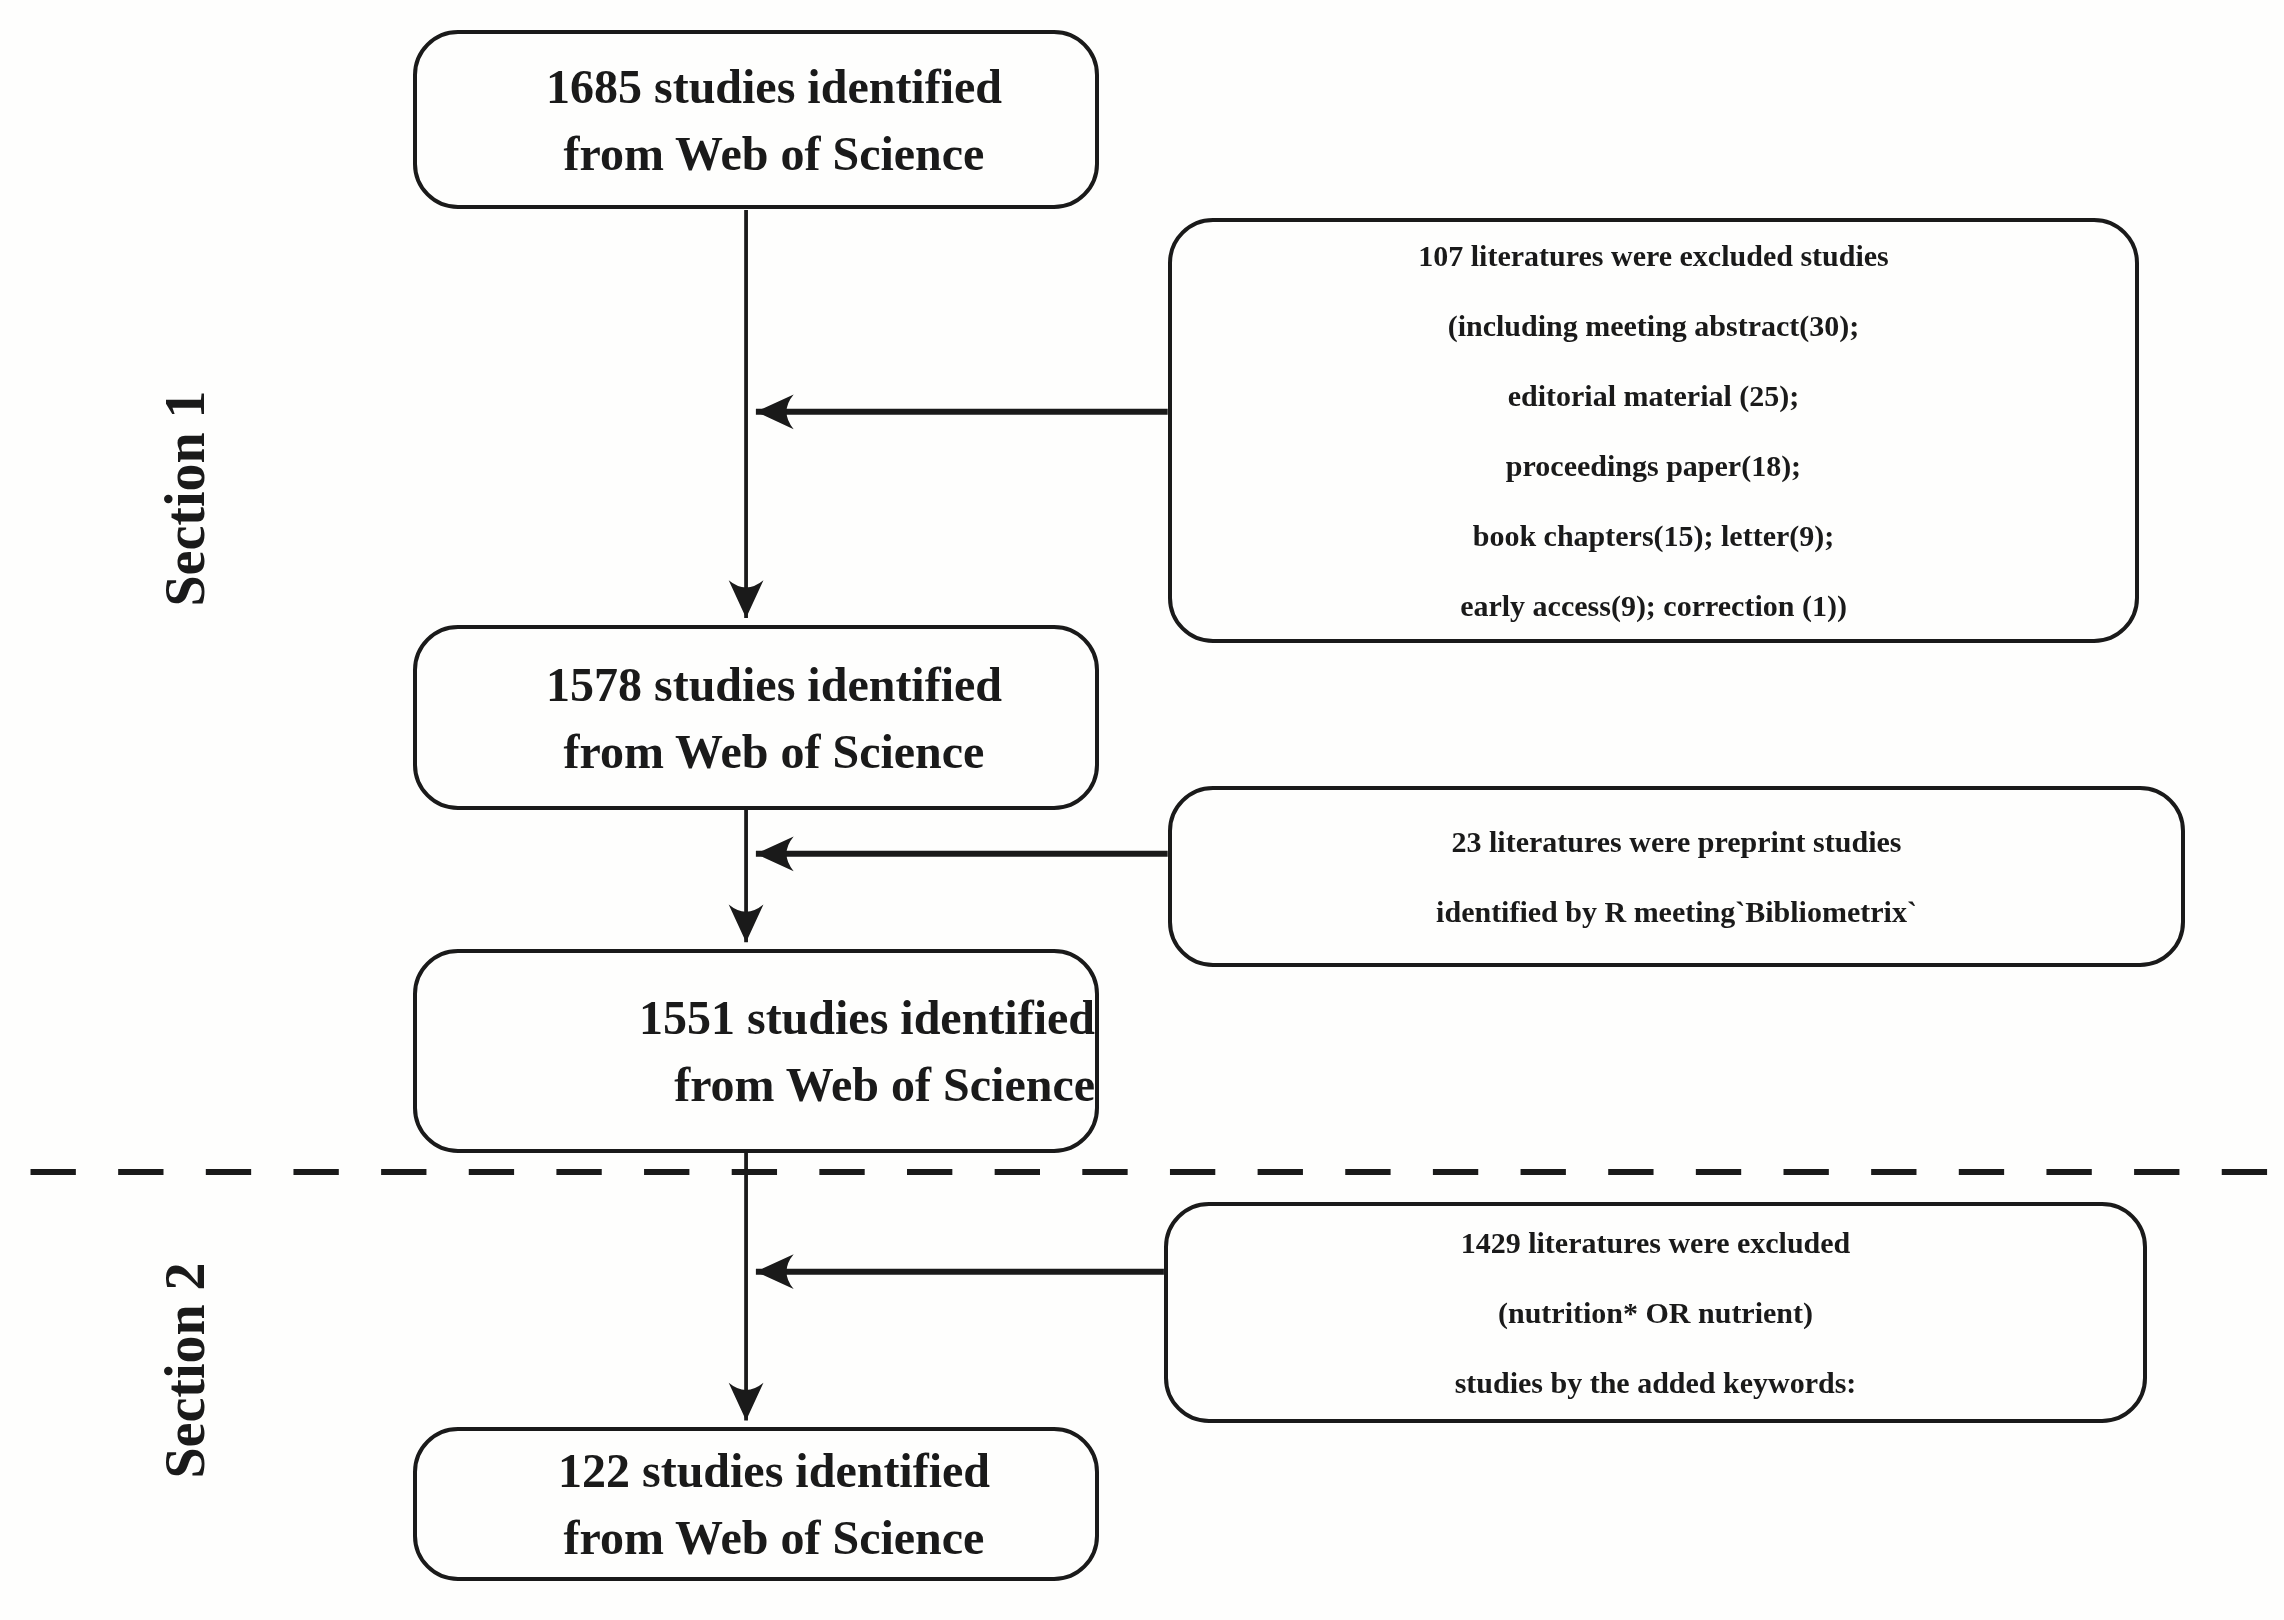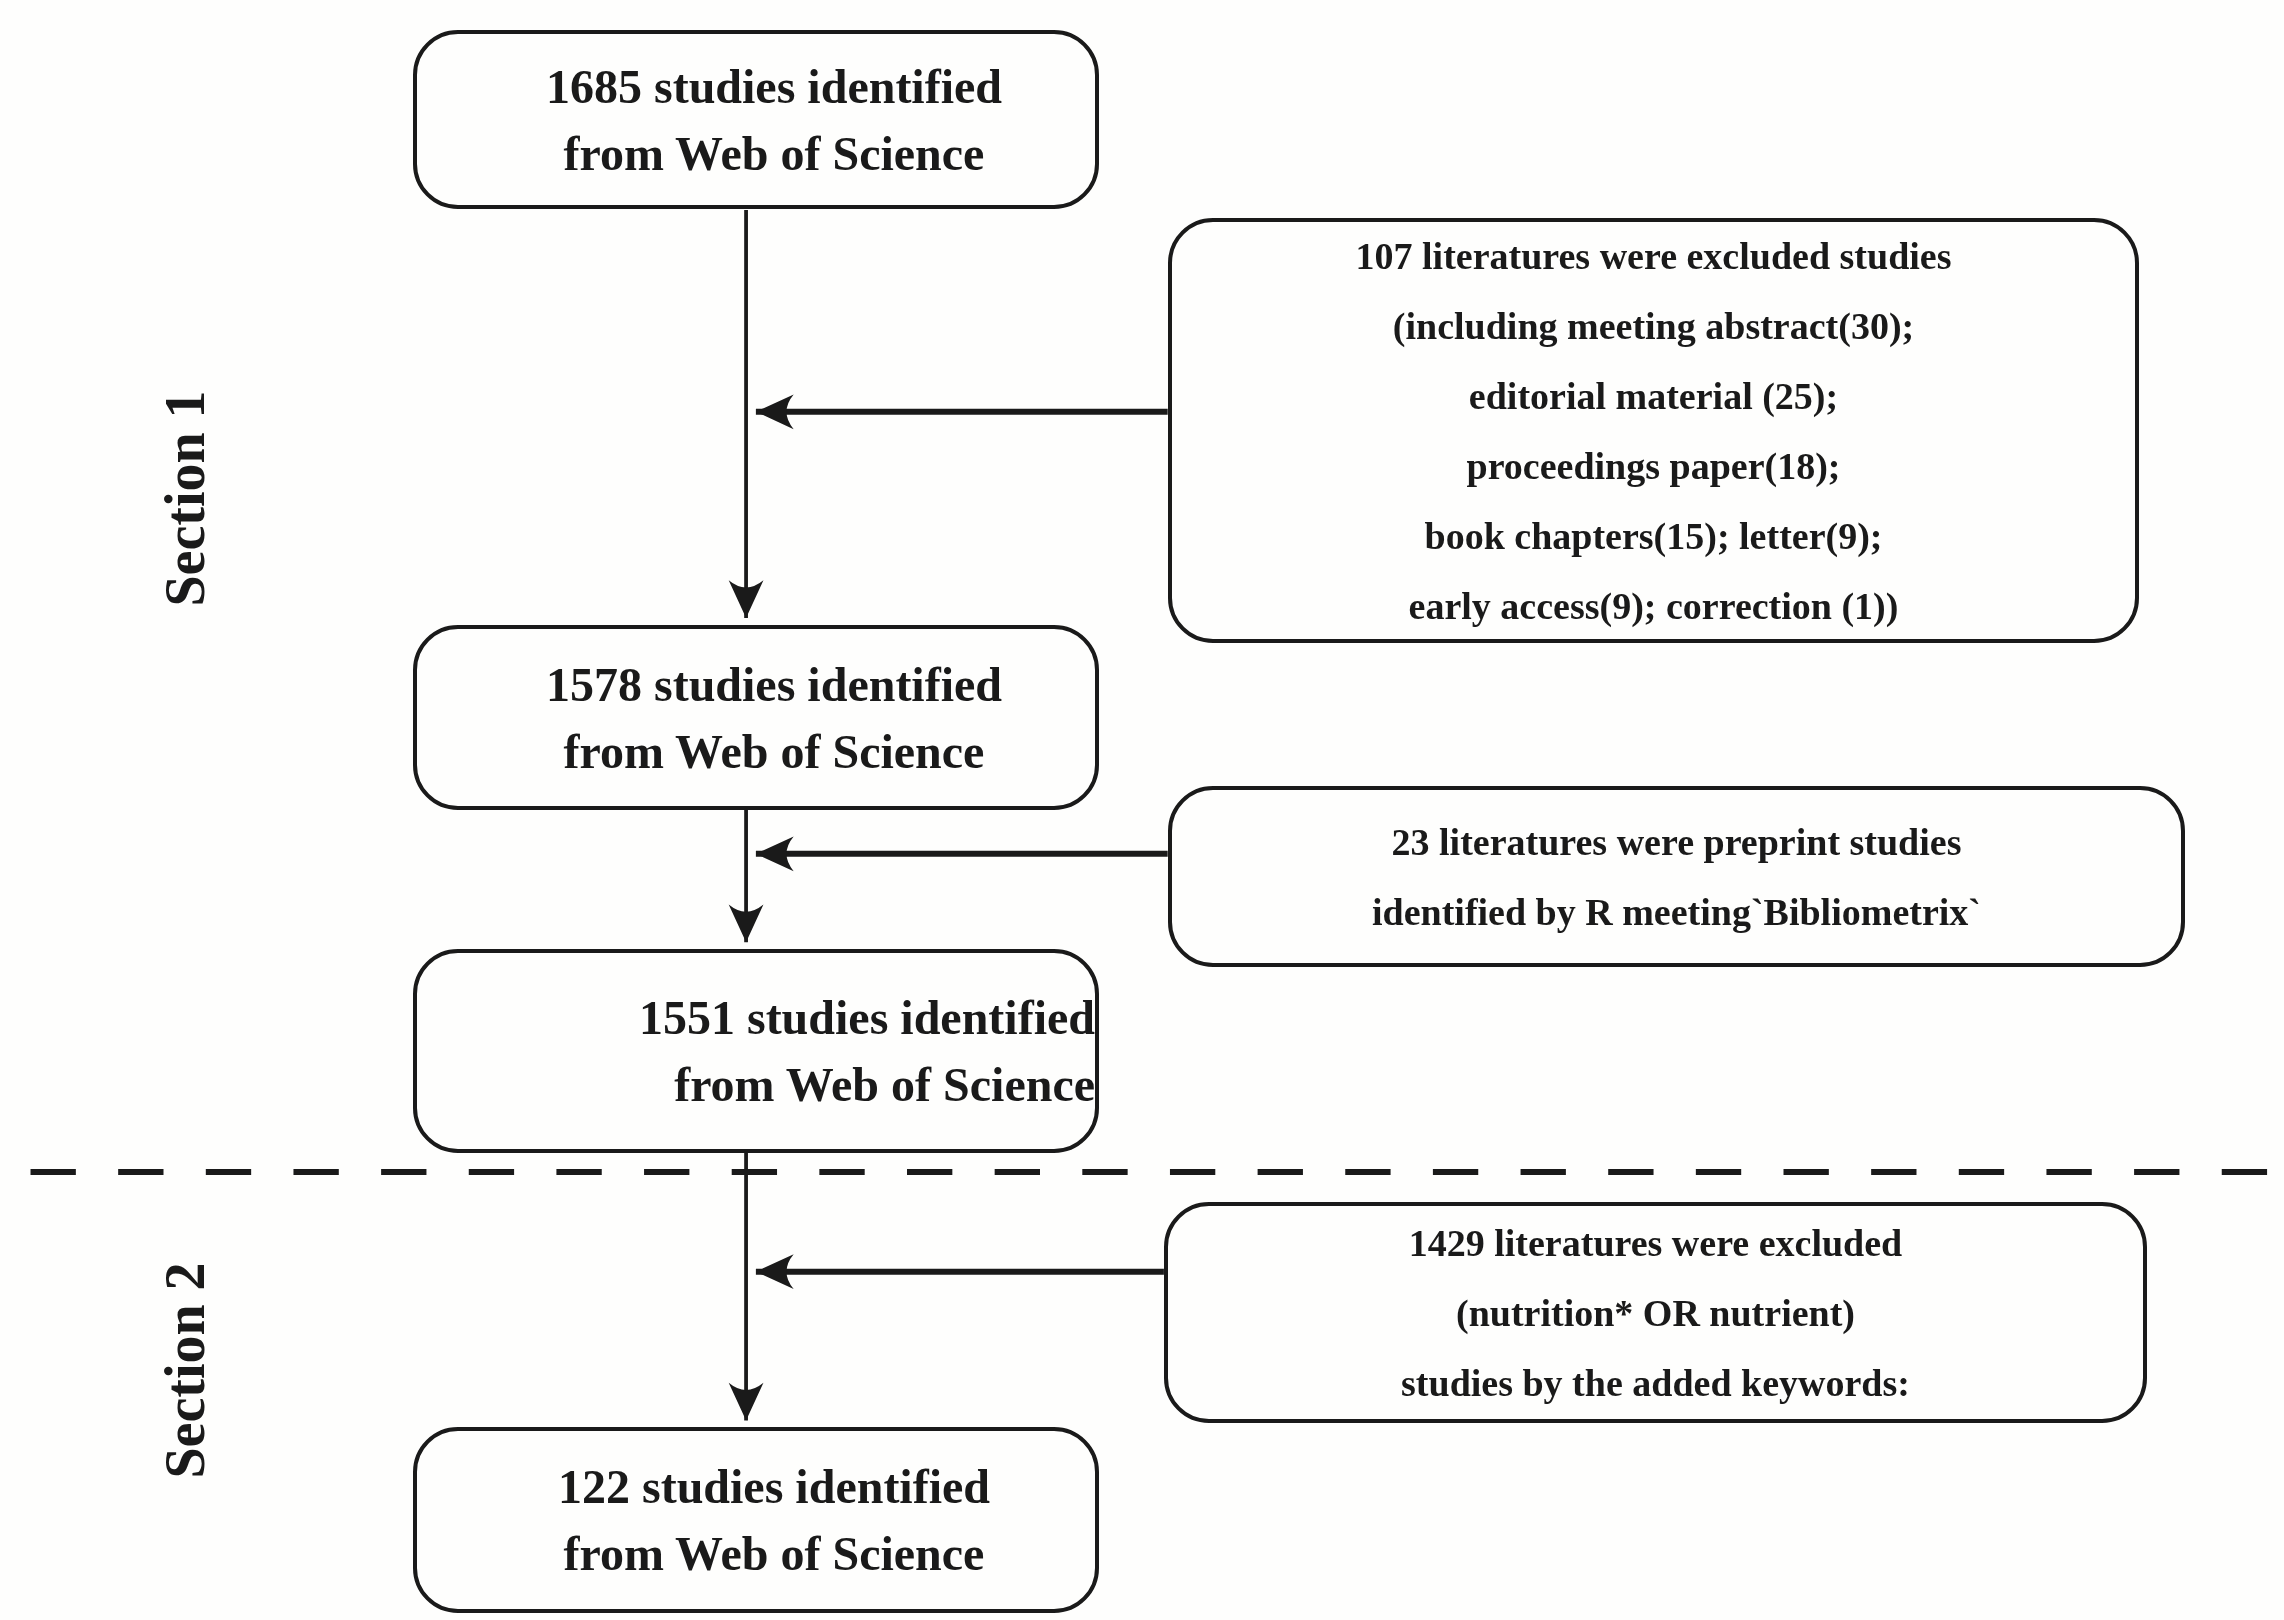--- a/index.html
+++ b/index.html
@@ -37,27 +37,27 @@
     font-weight: 700;
   }
   .main-box {
     left: 413px;
     width: 686px;
     font-size: 48px;
     line-height: 67px;
     padding-left: 36px;
   }
   .side-box {
-    font-size: 38px;
+    font-size: 30px;
     line-height: 70px;
   }
   #box-1685 { top: 30px;   height: 179px; }
   #box-1578 { top: 625px;  height: 185px; }
   #box-1551 { top: 949px; height: 204px; align-items: flex-end; }
-  #box-122  { top: 1427px; height: 186px; }
+  #box-122  { top: 1427px; height: 154px; }
   #box-excluded-107 { left: 1168px; top: 218px;  width: 971px; height: 425px; }
   #box-preprint-23  { left: 1168px; top: 780px; width: 1017px; height: 181px; margin-top: 6px; }
   #box-excluded-1429{ left: 1164px; top: 1202px; width: 983px; height: 221px; }
   .section-label {
     position: absolute;
     width: 529px;
     height: 83px;
     line-height: 83px;
     text-align: center;
     font-size: 56px;

